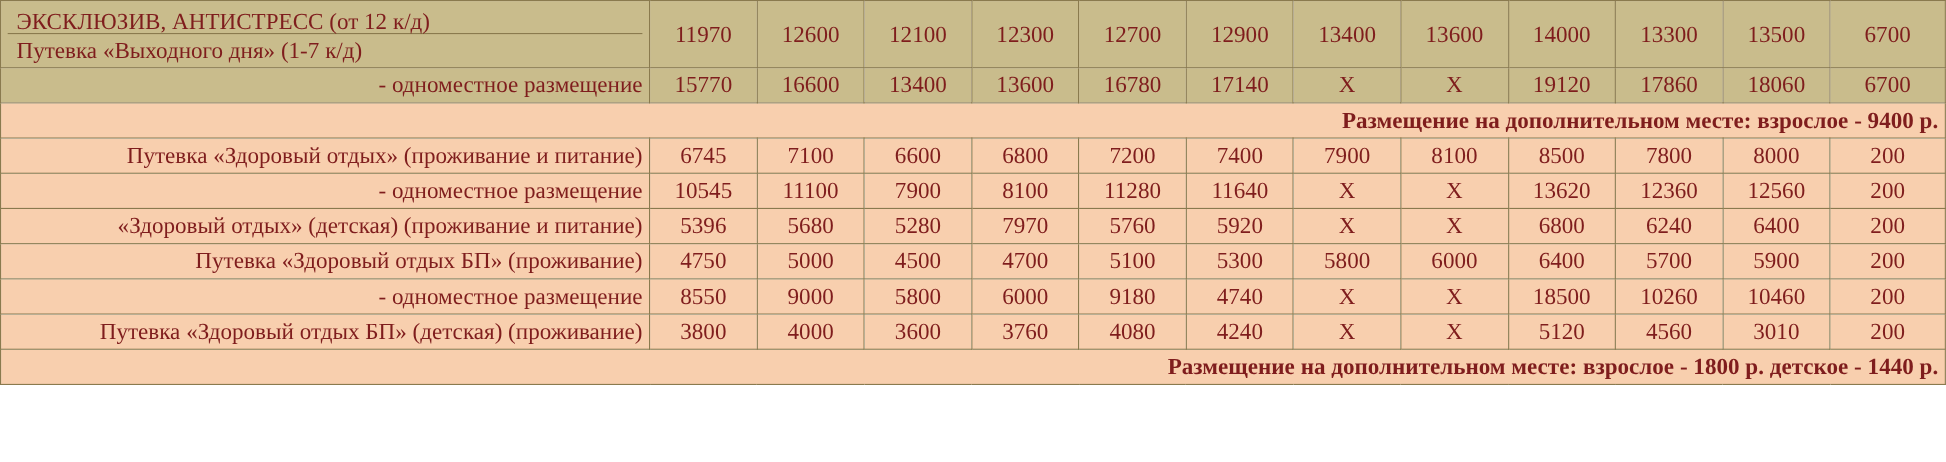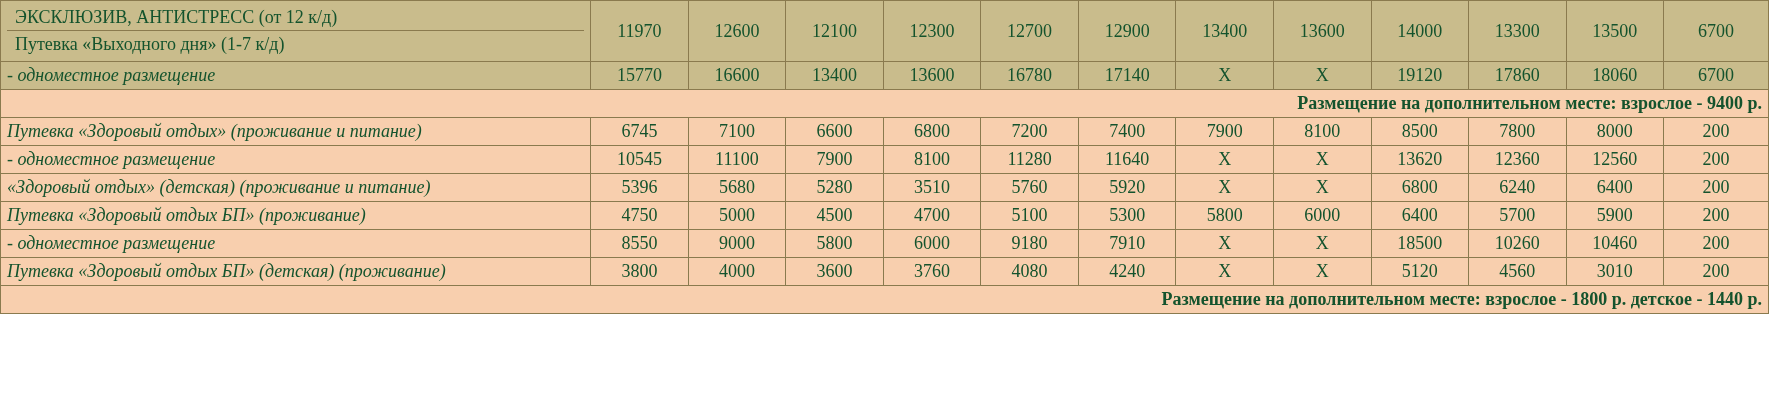--- a/index.html
+++ b/index.html
@@ -8,41 +8,40 @@
     background: #ffffff;
   }
   body {
     font-family: "Liberation Serif", serif;
     width: 1769px;
   }
   table.price-table {
     border-collapse: collapse;
     table-layout: fixed;
     width: 1769px;
-    font-size: 18px;
-    color: #14532d;
+    font-size: 21px;
+    color: #7f1d1d;
   }
   table.price-table td {
     border: 1px solid #8a7a4e;
     padding: 3px 6px;
     height: 28px;
     box-sizing: border-box;
     overflow: hidden;
     white-space: nowrap;
   }
   
   col.c-label { width: 490px; }
   col.c-num   { width: 81px; }
   col.c-last  { width: 87px; }
 
   
   .label {
-    text-align: left;
+    text-align: right;
     padding-left: 8px;
-    font-style: italic;
   }
   .num {
     text-align: center;
   }
   .tan {
     background: #c9bc8c;
   }
   .peach {
     background: #f8cfae;
   }
@@ -153,21 +152,21 @@
         <td class="peach num">13620</td>
         <td class="peach num">12360</td>
         <td class="peach num">12560</td>
         <td class="peach num">200</td>
       </tr>
       <tr>
         <td class="peach label">«Здоровый отдых» (детская) (проживание и питание)</td>
         <td class="peach num">5396</td>
         <td class="peach num">5680</td>
         <td class="peach num">5280</td>
-        <td class="peach num">3510</td>
+        <td class="peach num">7970</td>
         <td class="peach num">5760</td>
         <td class="peach num">5920</td>
         <td class="peach num">X</td>
         <td class="peach num">X</td>
         <td class="peach num">6800</td>
         <td class="peach num">6240</td>
         <td class="peach num">6400</td>
         <td class="peach num">200</td>
       </tr>
       <tr>
@@ -185,21 +184,21 @@
         <td class="peach num">5900</td>
         <td class="peach num">200</td>
       </tr>
       <tr>
         <td class="peach label">- одноместное размещение</td>
         <td class="peach num">8550</td>
         <td class="peach num">9000</td>
         <td class="peach num">5800</td>
         <td class="peach num">6000</td>
         <td class="peach num">9180</td>
-        <td class="peach num">7910</td>
+        <td class="peach num">4740</td>
         <td class="peach num">X</td>
         <td class="peach num">X</td>
         <td class="peach num">18500</td>
         <td class="peach num">10260</td>
         <td class="peach num">10460</td>
         <td class="peach num">200</td>
       </tr>
       <tr>
         <td class="peach label">Путевка «Здоровый отдых БП» (детская) (проживание)</td>
         <td class="peach num">3800</td>

